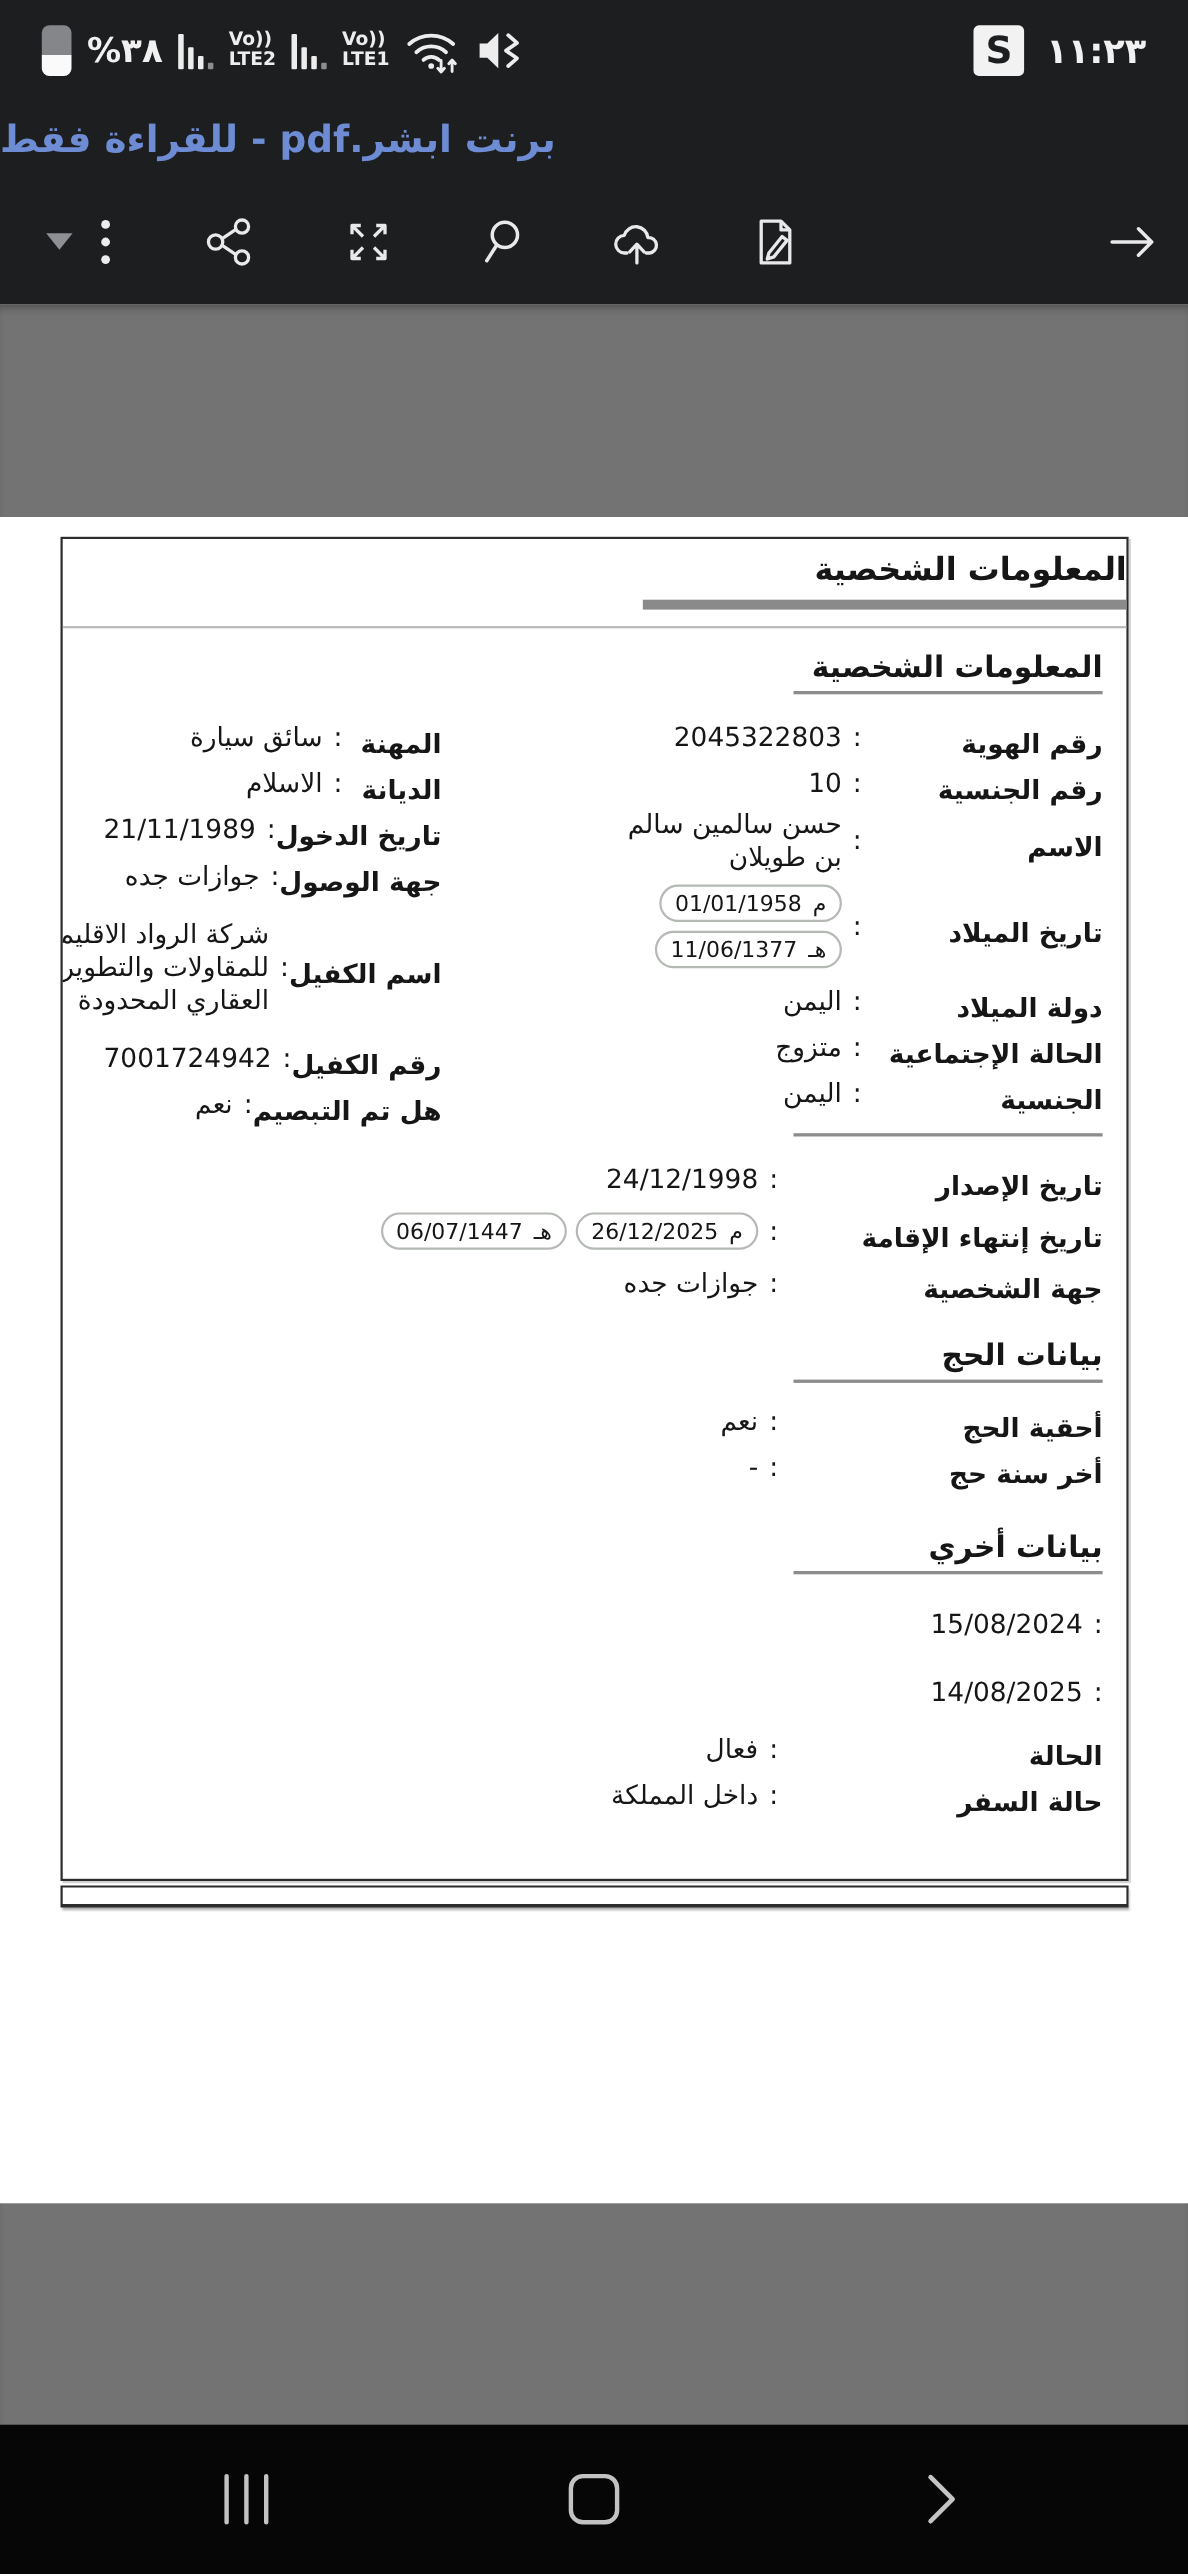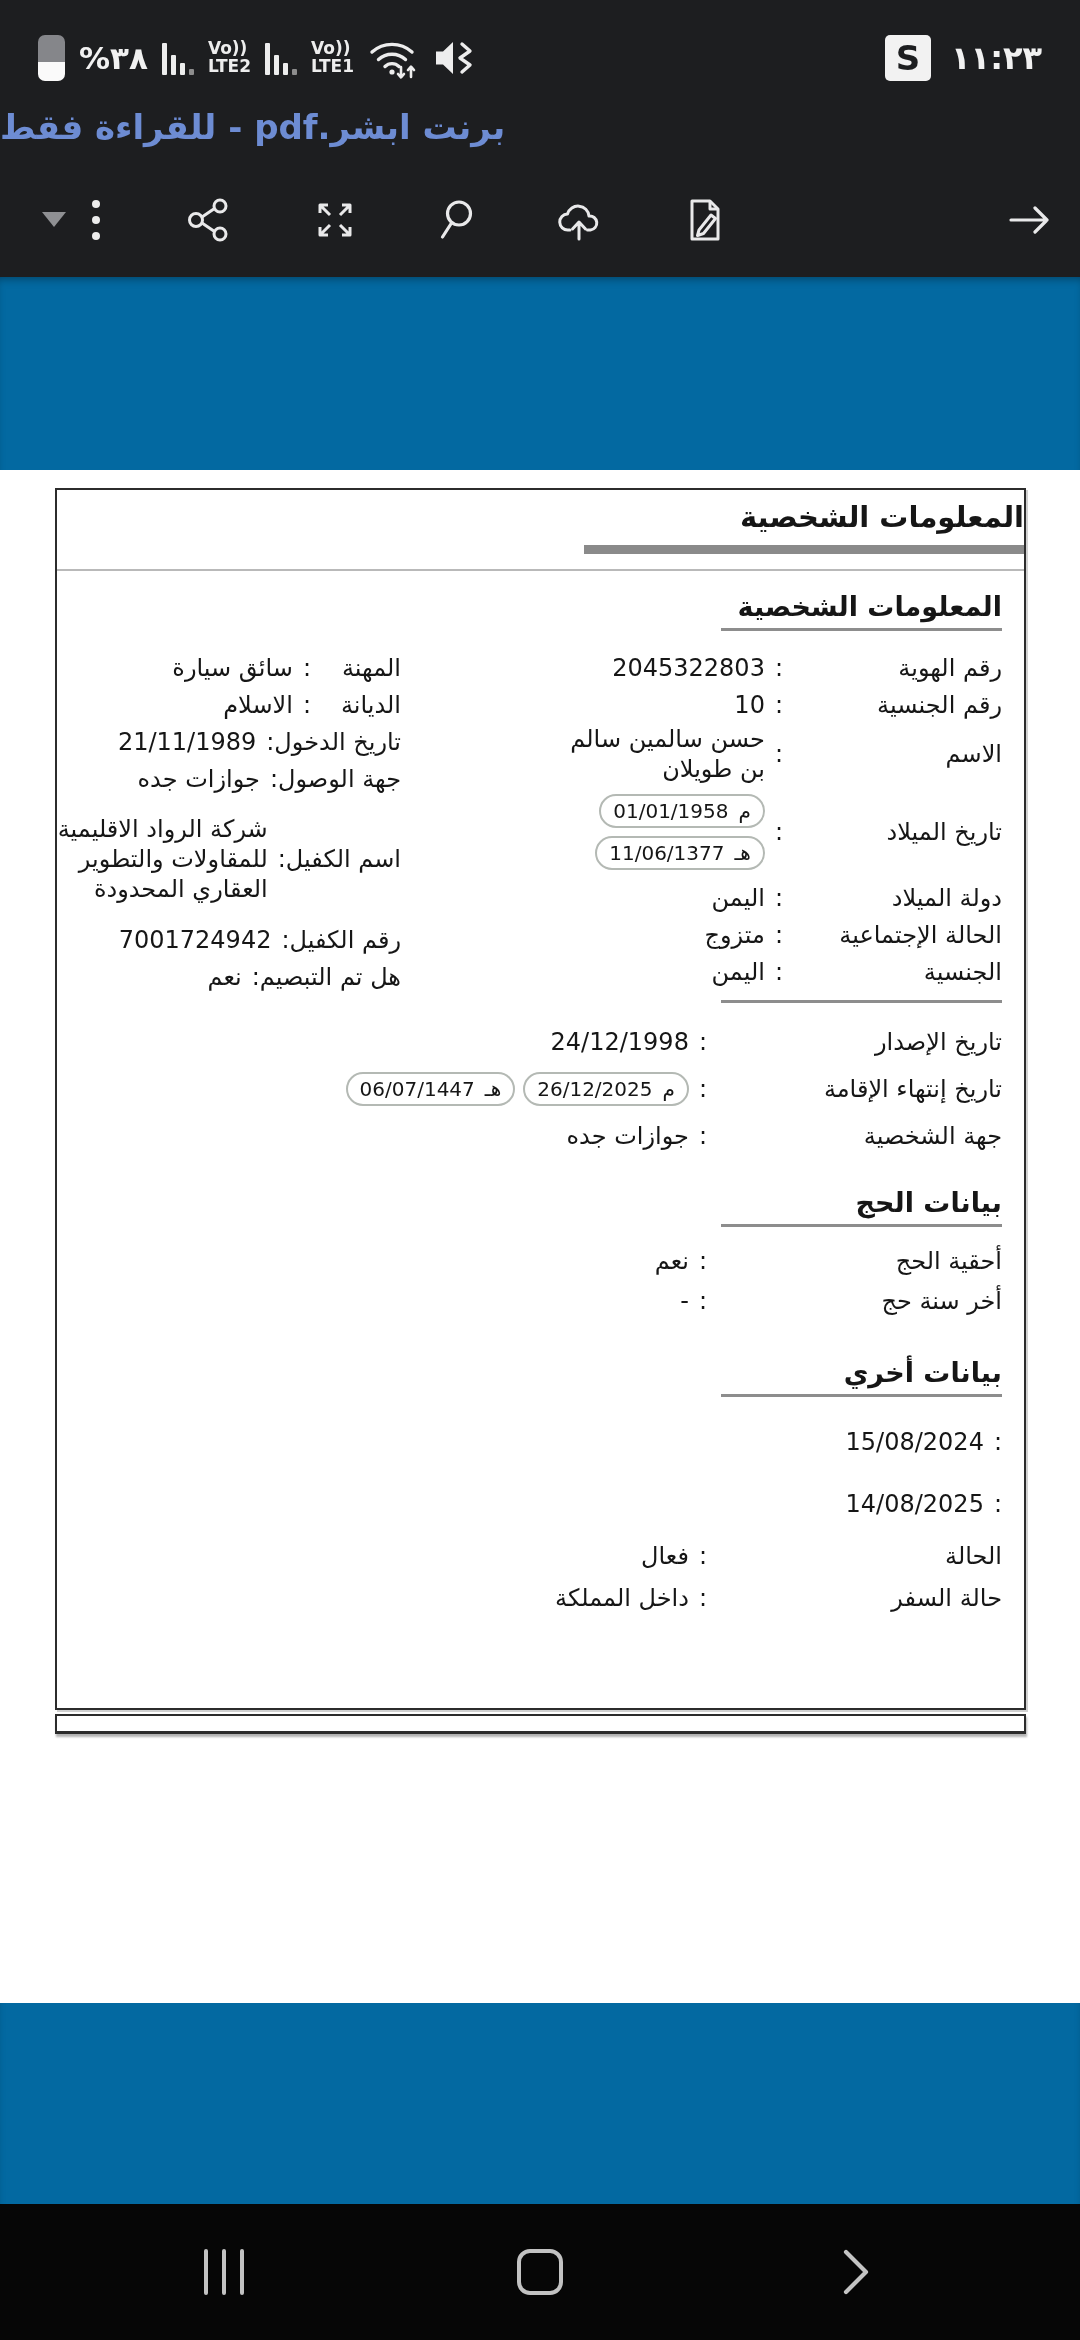--- a/index.html
+++ b/index.html
@@ -2,21 +2,21 @@
 <html lang="ar"><head>
 <meta charset="utf-8">
 <style>
   html,body{margin:0;padding:0;overflow:hidden;background:#000;}
   .screen{position:relative;width:1080px;height:2340px;background:#fff;overflow:hidden;
           font-family:"DejaVu Sans",sans-serif;}
   *{box-sizing:border-box;}
 
   
   .chrome{position:absolute;left:0;right:0;top:0;height:277px;background:#1d1e20;}
-  .status-bar{position:absolute;top:12px;left:0;right:0;height:92px;display:flex;align-items:center;
+  .status-bar{position:absolute;top:0;left:0;right:0;height:92px;display:flex;align-items:center;
               padding:0 38px;color:#f1f1f1;}
   .sb-left{display:flex;align-items:center;gap:14px;}
   .sb-right{margin-left:auto;display:flex;align-items:center;gap:20px;}
   .battery{width:27px;height:46px;border-radius:7px;
            background:linear-gradient(to bottom,#85868a 0 58%,#fafafa 58% 100%);}
   .pct{font-size:31px;font-weight:700;letter-spacing:1px;}
   .sig{display:flex;align-items:flex-end;gap:4px;height:34px;}
   .sig i{display:block;width:5px;background:#ededed;border-radius:1px;}
   .sig i.b1{height:32px;}.sig i.b2{height:20px;}.sig i.b3{height:12px;}
   .sig i.b4{height:6px;background:#8d8d8d;}
@@ -32,21 +32,21 @@
 
   .toolbar{position:absolute;top:162px;left:0;right:0;height:115px;}
   .tb{position:absolute;top:50%;transform:translateY(-50%);width:48px;height:48px;
       display:flex;align-items:center;justify-content:center;background:none;border:none;padding:0;}
   .tri{width:0;height:0;border-left:12px solid transparent;border-right:12px solid transparent;
        border-top:15px solid #8f9093;}
   .kebab{display:flex;flex-direction:column;gap:8px;}
   .kebab i{width:8px;height:8px;border-radius:50%;background:#ececec;}
 
   
-  .viewer{position:absolute;top:277px;left:0;right:0;height:1927px;background:#0369a1;
+  .viewer{position:absolute;top:277px;left:0;right:0;height:1927px;background:#737373;
           box-shadow:inset 0 6px 8px -4px rgba(0,0,0,.35);}
   .paper{position:absolute;top:193px;left:0;width:1080px;height:1533px;background:#fff;}
 
   .doc-box{position:absolute;top:18px;left:55px;width:971px;height:1222px;
            border:2px solid #2c2c2c;box-shadow:2px 2px 0 rgba(0,0,0,.18);
            direction:rtl;color:#161616;overflow:hidden;}
   .doc-strip{position:absolute;top:1244px;left:55px;width:971px;height:20px;
              border:2px solid #2c2c2c;border-bottom-width:3px;box-shadow:1px 3px 2px rgba(0,0,0,.3);}
 
   .doc-head{position:relative;height:81px;border-bottom:2px solid #b9b9b9;padding-top:10px;}
@@ -60,21 +60,21 @@
   .s2 .sec-title{margin-top:26px;}
   .s3 .sec-title{margin-top:28px;}
   .s4 .sec-title{margin-top:36px;}
 
   .cols{display:flex;justify-content:space-between;margin-top:18px;}
   .col-r{width:445px;}
   .col-l{width:322px;}
 
   .row{display:flex;align-items:center;justify-content:space-between;min-height:37px;
        font-size:24px;line-height:30px;}
-  .lbl{font-weight:400;white-space:nowrap;}
+  .lbl{font-weight:700;white-space:nowrap;margin-top:12px;}
   .vg{display:flex;align-items:center;gap:10px;flex-shrink:0;}
   .col-r .vg{flex:0 0 226px;}
   .col-l .vg{flex:0 0 232px;}
   .colon{font-weight:400;}
   .val{flex:1;text-align:right;white-space:normal;}
   .row.tall{min-height:62px;}
   .row.xtall{min-height:124px;}
   .row.pills1{min-height:94px;}
 
   .pill-stack{display:flex;flex-direction:column;gap:8px;align-items:flex-start;}

